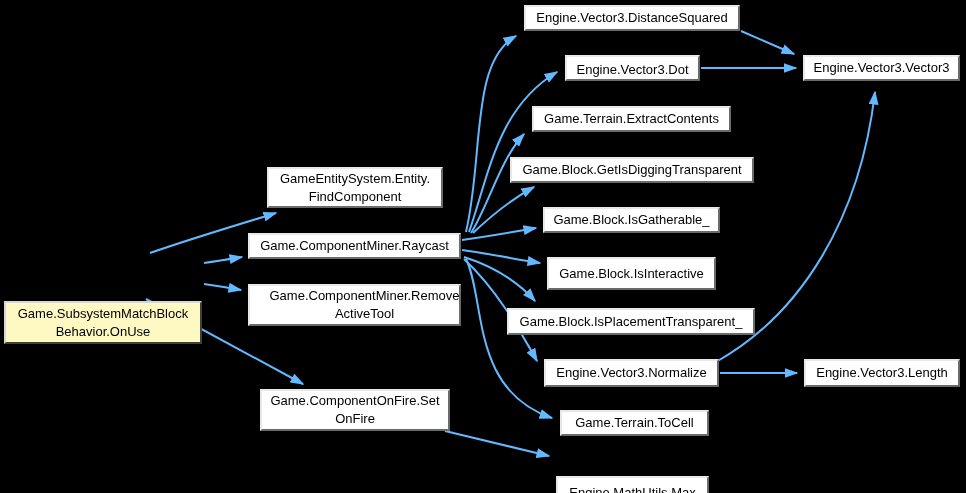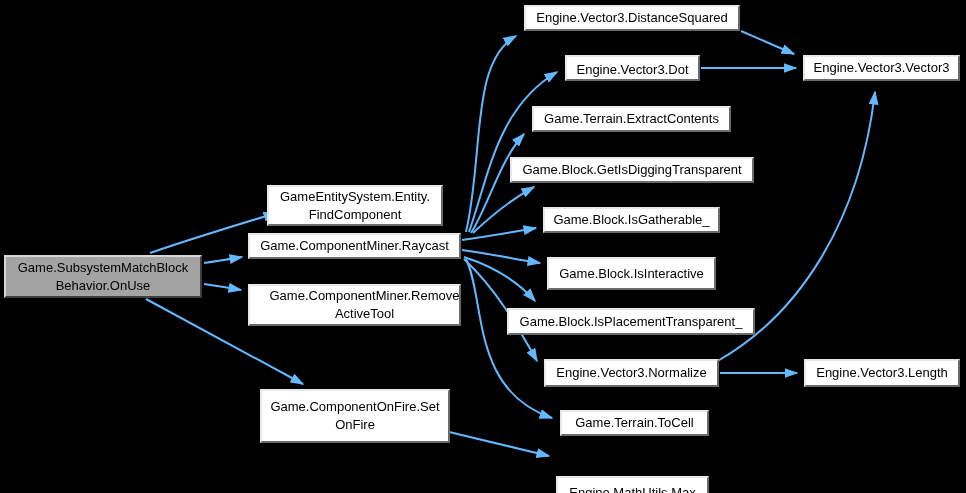--- a/index.html
+++ b/index.html
@@ -25,22 +25,23 @@
     align-items:center;
     justify-content:center;
     text-align:center;
     font-size:13px;
     line-height:18px;
     color:#000;
     white-space:pre-line;
     cursor:pointer;
   }
   .node.selected{
-    background:#a3a3a3;
+    background:#fef9c3;
     border-color:#d6d6d6 #3f3f3f #3f3f3f #d6d6d6;
+    margin-top:46px;
   }
   .node span{display:block;}
 </style>
 </head>
 <body>
 
 <div class="stage">
   <svg class="edge-layer" id="edge-layer" viewBox="0 0 966 493" xmlns="http://www.w3.org/2000/svg">
     <defs>
       <marker id="arrowhead" markerUnits="userSpaceOnUse" markerWidth="14" markerHeight="10" refX="12.5" refY="5" orient="auto">
@@ -64,26 +65,26 @@
         <path d="M445,431 L549,456" stroke="#63b8ff" marker-end="url(#arrowhead)"></path>
         <path d="M741,31 L794,54" stroke="#63b8ff" marker-end="url(#arrowhead)"></path>
         <path d="M701,68 L796,68" stroke="#63b8ff" marker-end="url(#arrowhead)"></path>
         <path d="M716,362 C800,315 860,220 875,92" stroke="#63b8ff" marker-end="url(#arrowhead)"></path>
         <path d="M720,373 L797,373" stroke="#63b8ff" marker-end="url(#arrowhead)"></path>
       </g>
   </svg>
   <div id="node-layer">
       <div class="node selected" style="left: 4px; top: 255px; width: 198px; height: 43px;"><span>Game.SubsystemMatchBlock
 Behavior.OnUse</span></div>
-      <div class="node" style="left: 267px; top: 167px; width: 176px; height: 41px; margin-top: 18px;"><span>GameEntitySystem.Entity.
+      <div class="node" style="left: 267px; top: 167px; width: 176px; height: 41px;"><span>GameEntitySystem.Entity.
 FindComponent</span></div>
       <div class="node" style="left: 248px; top: 233px; width: 213px; height: 26px;"><span>Game.ComponentMiner.Raycast</span></div>
       <div class="node" style="left: 248px; top: 284px; width: 213px; height: 42px; padding-left: 20px;"><span>Game.ComponentMiner.Remove
 ActiveTool</span></div>
-      <div class="node" style="left: 260px; top: 389px; width: 190px; height: 54px;"><span>Game.ComponentOnFire.Set
+      <div class="node" style="left: 260px; top: 389px; width: 190px; height: 42px;"><span>Game.ComponentOnFire.Set
 OnFire</span></div>
       <div class="node" style="left: 524px; top: 5px; width: 216px; height: 26px;"><span>Engine.Vector3.DistanceSquared</span></div>
       <div class="node" style="left: 565px; top: 55px; width: 135px; height: 26px; align-items: flex-end;"><span>Engine.Vector3.Dot</span></div>
       <div class="node" style="left: 803px; top: 55px; width: 157px; height: 26px;"><span>Engine.Vector3.Vector3</span></div>
       <div class="node" style="left: 532px; top: 106px; width: 199px; height: 26px;"><span>Game.Terrain.ExtractContents</span></div>
       <div class="node" style="left: 510px; top: 157px; width: 244px; height: 26px;"><span>Game.Block.GetIsDiggingTransparent</span></div>
       <div class="node" style="left: 543px; top: 207px; width: 177px; height: 26px;"><span>Game.Block.IsGatherable_</span></div>
       <div class="node" style="left: 547px; top: 257px; width: 169px; height: 33px;"><span>Game.Block.IsInteractive</span></div>
       <div class="node" style="left: 507px; top: 308px; width: 248px; height: 27px;"><span>Game.Block.IsPlacementTransparent_</span></div>
       <div class="node" style="left: 544px; top: 359px; width: 175px; height: 28px;"><span>Engine.Vector3.Normalize</span></div>

